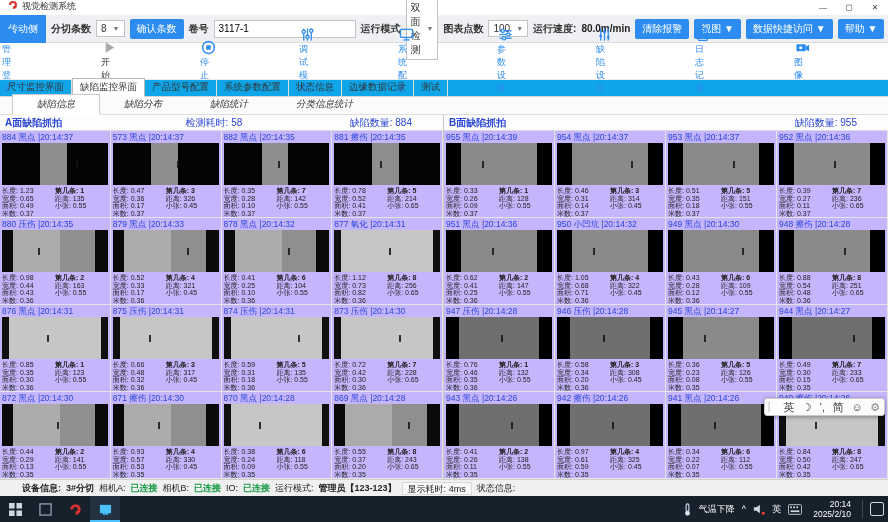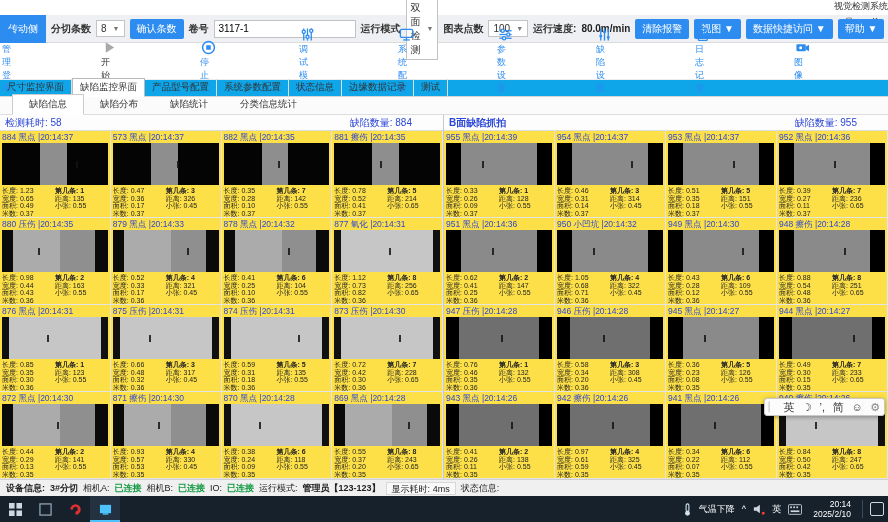--- a/index.html
+++ b/index.html
@@ -1,20 +1,20 @@
 <!DOCTYPE html>
 <html><head>
 <meta charset="utf-8">
 <style>
   * { margin:0; padding:0; box-sizing:border-box; }
   html,body { width:888px; height:522px; }
   body { position:relative; overflow:hidden; font-family:"Liberation Sans",sans-serif; background:#fff; color:#222; }
 
   
-  .titlebar { height:15px; background:#fff; display:flex; align-items:flex-end; padding-left:20px; font-size:9px; color:#333;flex-direction:column; }
+  .titlebar { height:15px; background:#fff; display:flex; align-items:flex-start; padding-left:8px; font-size:9px; color:#333; }
   .titlebar .logo { width:10px; height:10px; margin-right:4px; }
   .win-controls { margin-left:auto; display:flex; }
   .win-btn { width:26px; height:15px; display:flex; align-items:center; justify-content:center; font-size:8px; color:#444; }
 
   
   .toolbar1 { height:28px; background:#eef0f3; border-bottom:1px solid #dcdcdc; display:flex; align-items:center; gap:5px; font-size:10px; }
   .btn-blue { background:#2d8cf0; color:#fff; padding:3px 7px; border-radius:2px; white-space:nowrap; cursor:pointer; }
   .side-btn { height:28px; display:flex; align-items:center; padding:0 8px; border-radius:0; }
   .tb-label { font-weight:bold; color:#333; white-space:nowrap; }
   .combo { background:#fff; border:1px solid #c3c3c3; padding:2px 4px; display:flex; align-items:center; justify-content:space-between; color:#333; }
@@ -28,47 +28,47 @@
   .action { width:54px; display:flex; flex-direction:column; align-items:center; gap:1px; font-size:9px; color:#2d8cf0; cursor:pointer; }
   .action svg { width:17px; height:15px; }
   .action.disabled { color:#333; }
   .asep { width:1px; height:26px; background:#e3e3e3; margin:0 2px; }
 
   
   .main-tabs { height:17px; background:#0ea5e9; border-bottom:1px solid #d5d5d5; display:flex; font-size:9.5px; align-items:flex-end; }
   .tab { padding:2px 7px 2px 7px; border-right:1px solid #ddd; color:#333; cursor:pointer; }
   .tab.active { background:#fff; border:1px solid #b9b9b9; border-bottom:1px solid #fff; margin-bottom:-1px; }
   .sub-tabs { height:18px; background:#fbfbfb; border-bottom:1px solid #dedede; display:flex; font-size:9.5px; padding-left:12px; align-items:flex-end; }
-  .subtab { padding:3px 16px; color:#333; cursor:pointer; }
+  .subtab { padding:3px 24px; color:#333; cursor:pointer;font-style:italic; }
   .subtab.active { background:#fff; border:1px solid #ccc; border-bottom:1px solid #fff; margin-bottom:-1px; }
 
   
   .panels { display:flex; height:364px; }
   .panel { width:444px; display:flex; flex-direction:column; border-right:1px solid #c9c9c9; }
   .panel:last-child { border-right:none; }
   .panel-head { height:16px; display:flex; align-items:center; font-size:10px; color:#2b46d6; border-bottom:1px solid #dcdcdc; padding:0 5px; background:#fdfdfd; }
   .ph-title { font-weight:bold; flex:1.1; white-space:nowrap; }
   .ph-mid { flex:1; white-space:nowrap; }
   .ph-right { white-space:nowrap; padding-right:26px; }
   .grid { display:grid; grid-template-columns:repeat(4,1fr); grid-auto-rows:87px; }
-  .cell { border-right:1px solid #e4e4e4; border-bottom:1px solid #e4e4e4; padding:1px 2px 0 2px; background:#fde047; overflow:hidden; cursor:pointer; }
+  .cell { border-right:1px solid #e4e4e4; border-bottom:1px solid #e4e4e4; padding:1px 2px 0 2px; background:#c4b5fd; overflow:hidden; cursor:pointer; }
   .cell-head { color:#2b46d6; font-size:8.5px; height:11px; line-height:11px; white-space:nowrap; overflow:hidden; }
   .thumb { height:42px; position:relative; }
   .speck { position:absolute; top:42%; width:2px; height:7px; background:#141414; opacity:.85; }
   .i1 { background:linear-gradient(90deg,#040404 0 36%,#8e8e8e 36% 61%,#040404 61%); }
   .i2 { background:linear-gradient(90deg,#0a0a0a 0 10%,#ababab 10% 55%,#8f8f8f 55% 88%,#0a0a0a 88%); }
   .i3 { background:linear-gradient(90deg,#101010 0 7%,#c6c6c6 7% 93%,#101010 93%); }
   .i4 { background:linear-gradient(90deg,#000 0 14%,#8a8a8a 14% 86%,#000 86%); }
   .i5 { background:linear-gradient(90deg,#000 0 12%,#6f6f6f 12% 88%,#000 88%); }
   .meta { display:flex; font-size:7px; line-height:7.6px; color:#222; padding-top:2px; }
   .mcol { flex:1; white-space:nowrap; }
   .mcol.right .mline:first-child { font-weight:bold; }
 
   
-  .statusbar { height:17px; background:#f0f0f0; border-top:1px solid #cfcfcf; display:flex; align-items:center; font-size:9px; gap:5px; padding:0 6px; }
+  .statusbar { height:17px; background:#f0f0f0; border-top:1px solid #cfcfcf; display:flex; align-items:center; font-size:9px; gap:5px; padding:0 22px; }
   .sb-label { font-weight:bold; color:#222; white-space:nowrap; }
   .green { color:#149a43; font-weight:bold; }
   .sb-box { border:1px solid #d8d8d8; background:#f8f8f8; padding:0 5px; height:13px; line-height:12px; }
 
   
   .taskbar { height:26px; background:#16212c; display:flex; align-items:center; color:#fff; }
   .tb-icon { width:30px; height:26px; display:flex; align-items:center; justify-content:center; cursor:pointer; }
   .tb-icon.active { background:#233140; box-shadow:inset 0 -2px 0 #4cc2ff; }
   .tray { margin-left:auto; display:flex; align-items:center; gap:7px; font-size:9px; padding-right:4px; }
   .tray .txt { white-space:nowrap; }
@@ -237,20 +237,21 @@
 <div class="sub-tabs">
     <div class="subtab active">缺陷信息</div>
     <div class="subtab">缺陷分布</div>
     <div class="subtab">缺陷统计</div>
     <div class="subtab">分类信息统计</div>
   </div>
 
 <div class="panels">
   <div class="panel">
     <div class="panel-head">
+      <span class="ph-title">A面缺陷抓拍</span>
       <span class="ph-mid"><span>检测耗时:</span> <span>58</span></span>
       <span class="ph-right"><span>缺陷数量:</span> <span>884</span></span>
     </div>
     <div class="grid">
   <div class="cell">
     <div class="cell-head">
       <span>884</span>
       <span>黑点</span>
       <span>|20:14:37</span>
     </div>

